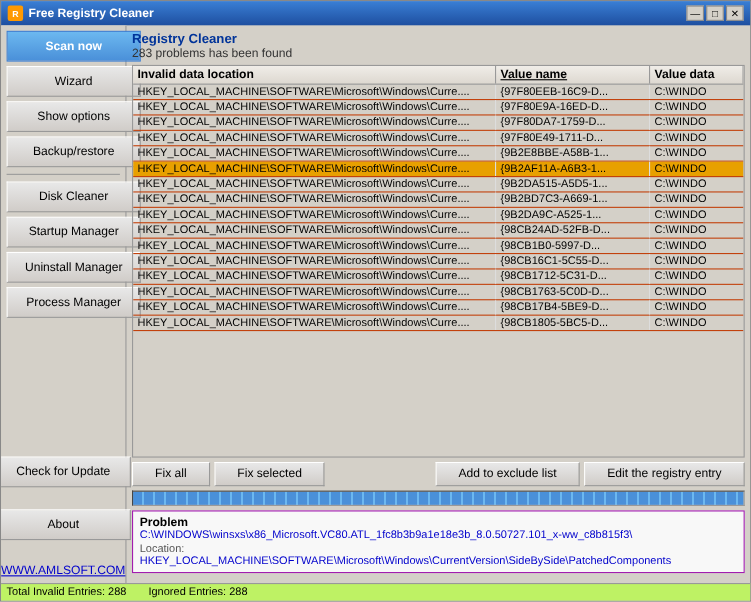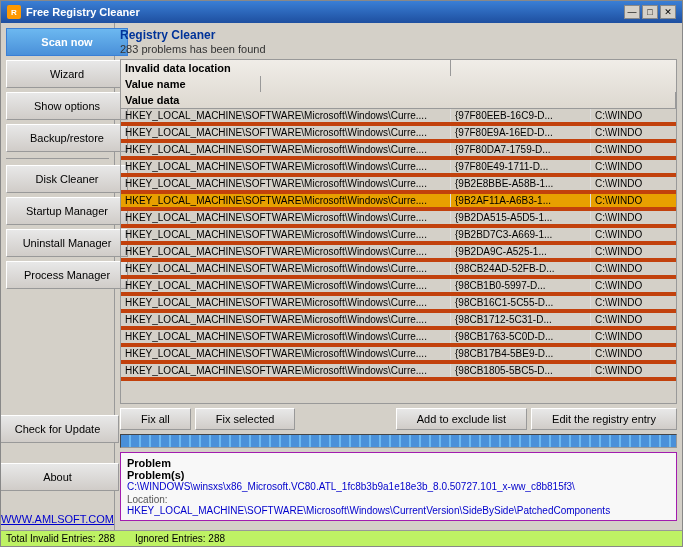--- a/index.html
+++ b/index.html
@@ -130,40 +130,39 @@
       border: 1px solid #999;
       overflow: hidden;
       display: flex;
       flex-direction: column;
     }
     .table-header {
       display: flex;
       background: linear-gradient(to bottom, #f0ede8, #ddd8d0);
       border-bottom: 1px solid #999;
       flex-shrink: 0;
-      flex-direction: column;
     }
     .th {
       padding: 2px 4px;
       border-right: 1px solid #999;
       font-size: 11px;
       font-weight: bold;
       white-space: nowrap;
       overflow: hidden;
     }
     .th-location { width: 330px; }
-    .th-valuename { width: 140px; }
+    .th-valuename { width: 140px; text-decoration: underline; }
     .th-valuedata { flex: 1; }
     .table-body {
       overflow-y: auto;
       flex: 1;
     }
     .table-row {
       display: flex;
-      border-bottom: 4px solid #c2410c;
+      border-bottom: 1px solid #c2410c;
       cursor: pointer;
     }
     .table-row.selected {
       background: #e8a000;
       color: #000;
     }
     .td {
       padding: 1px 4px;
       overflow: hidden;
       white-space: nowrap;
@@ -388,21 +387,20 @@
         <button class="action-btn">Fix all</button>
         <button class="action-btn">Fix selected</button>
         <button class="action-btn" style="margin-left:auto;text-align:center;">Add to exclude list</button>
         <button class="action-btn">Edit the registry entry</button>
       </div>
 
       <div class="progress-bar"></div>
 
       <div class="problem-section">
         <div class="problem-title">Problem</div>
-        <div class="problem-title">Problem(s)</div>
         <div class="problem-text">C:\WINDOWS\winsxs\x86_Microsoft.VC80.ATL_1fc8b3b9a1e18e3b_8.0.50727.101_x-ww_c8b815f3\</div>
         <div class="location-label">Location:</div>
         <div class="location-text">HKEY_LOCAL_MACHINE\SOFTWARE\Microsoft\Windows\CurrentVersion\SideBySide\PatchedComponents</div>
       </div>
     </div>
   </div>
 
   <div class="status-bar">
     <span>Total Invalid Entries: 288</span>
     <span>Ignored Entries: 288</span>

